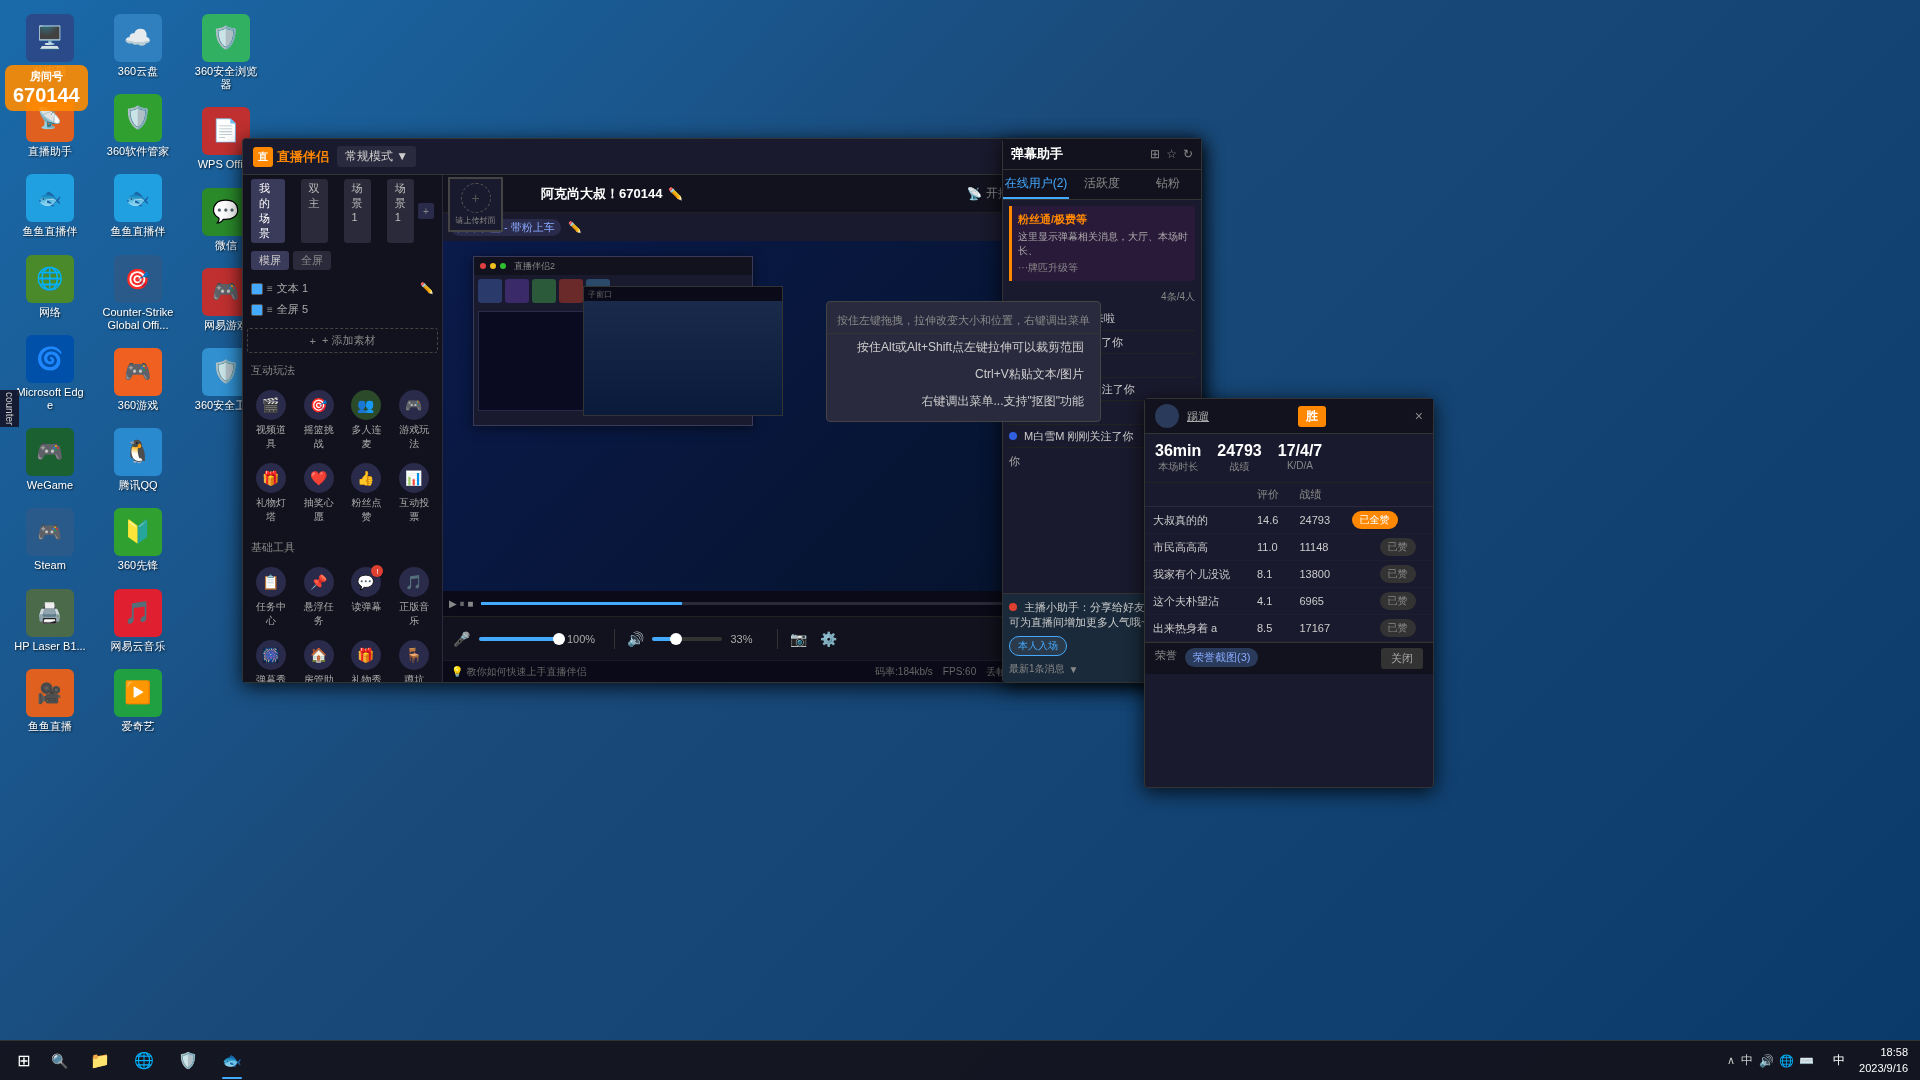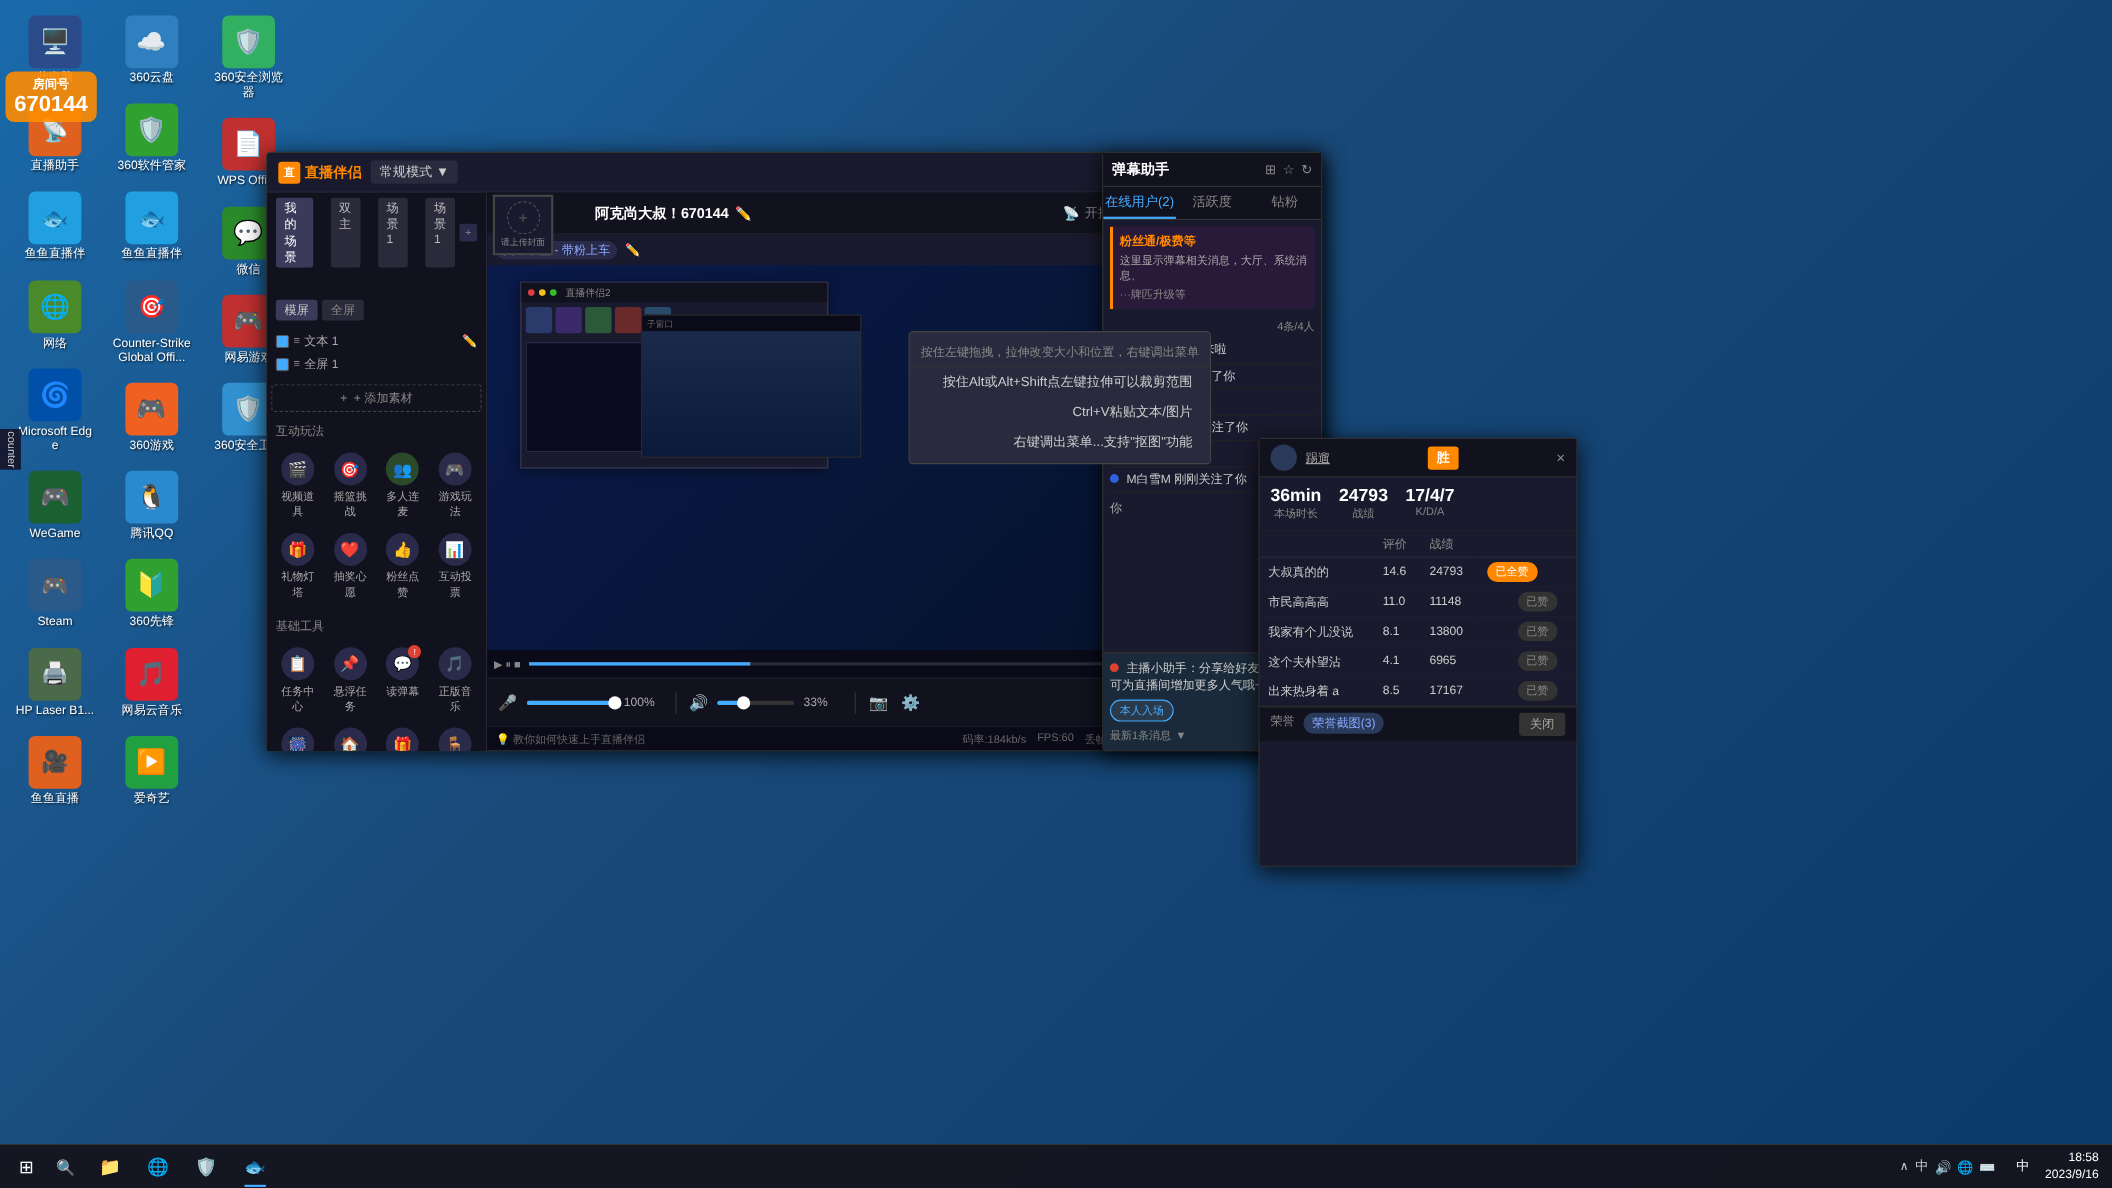--- a/index.html
+++ b/index.html
@@ -883,36 +883,36 @@
         <div class="scene-header">
           <div style="display:flex;gap:16px;flex:1;overflow:hidden;">
             <div class="scene-tab active">我的场景</div>
             <div class="scene-tab">双主</div>
             <div class="scene-tab">场景1</div>
             <div class="scene-tab">场景1</div>
           </div>
           <div class="scene-btn">+</div>
         </div>
 
-        <div style="display:flex;gap:4px;padding:4px 8px;margin-top:21px;">
+        <div style="display:flex;gap:4px;padding:4px 8px;">
           <div style="background:#3a3a5a;color:#ccc;padding:2px 8px;border-radius:3px;font-size:11px;cursor:pointer;">模屏</div>
           <div style="background:#2a2a3a;color:#888;padding:2px 8px;border-radius:3px;font-size:11px;cursor:pointer;">全屏</div>
         </div>
 
         <div style="padding:4px 0;">
           <div class="source-item">
             <div class="source-checkbox" style="background:#4af;"></div>
             <span style="font-size:10px;color:#888;">≡</span>
             <span>文本 1</span>
             <span style="margin-left:auto;color:#666;font-size:11px;cursor:pointer;">✏️</span>
           </div>
           <div class="source-item">
             <div class="source-checkbox" style="background:#4af;"></div>
             <span style="font-size:10px;color:#888;">≡</span>
-            <span>全屏 1</span>
+            <span>全屏 5</span>
           </div>
         </div>
 
         <div class="add-source-btn">
           <span>+</span>
           <span>+ 添加素材</span>
         </div>
 
         <div class="section-title-bar">
           <span>互动玩法</span>
@@ -1175,21 +1175,21 @@
       </div>
     </div>
     <div class="danmaku-tabs">
       <div class="danmaku-tab active">在线用户(2)</div>
       <div class="danmaku-tab">活跃度</div>
       <div class="danmaku-tab">钻粉</div>
     </div>
     <div class="danmaku-body">
       <div class="danmaku-promo">
         <div style="color:#f80;font-size:11px;font-weight:bold;margin-bottom:3px;">粉丝通/极费等</div>
-        <div style="color:#aaa;font-size:10px;">这里显示弹幕相关消息，大厅、系统消息、</div>
+        <div style="color:#aaa;font-size:10px;">这里显示弹幕相关消息，大厅、本场时长、</div>
         <div style="margin-top:3px;font-size:10px;color:#888;">···牌匹升级等</div>
       </div>
 
       <div style="font-size:10px;color:#888;padding:3px 0;text-align:right;">4条/4人</div>
 
       <div class="danmaku-msg">
         <span class="msg-red-dot"></span>
         <span>嗝牛奶不会赢 来啦</span>
       </div>
       <div class="danmaku-msg">

